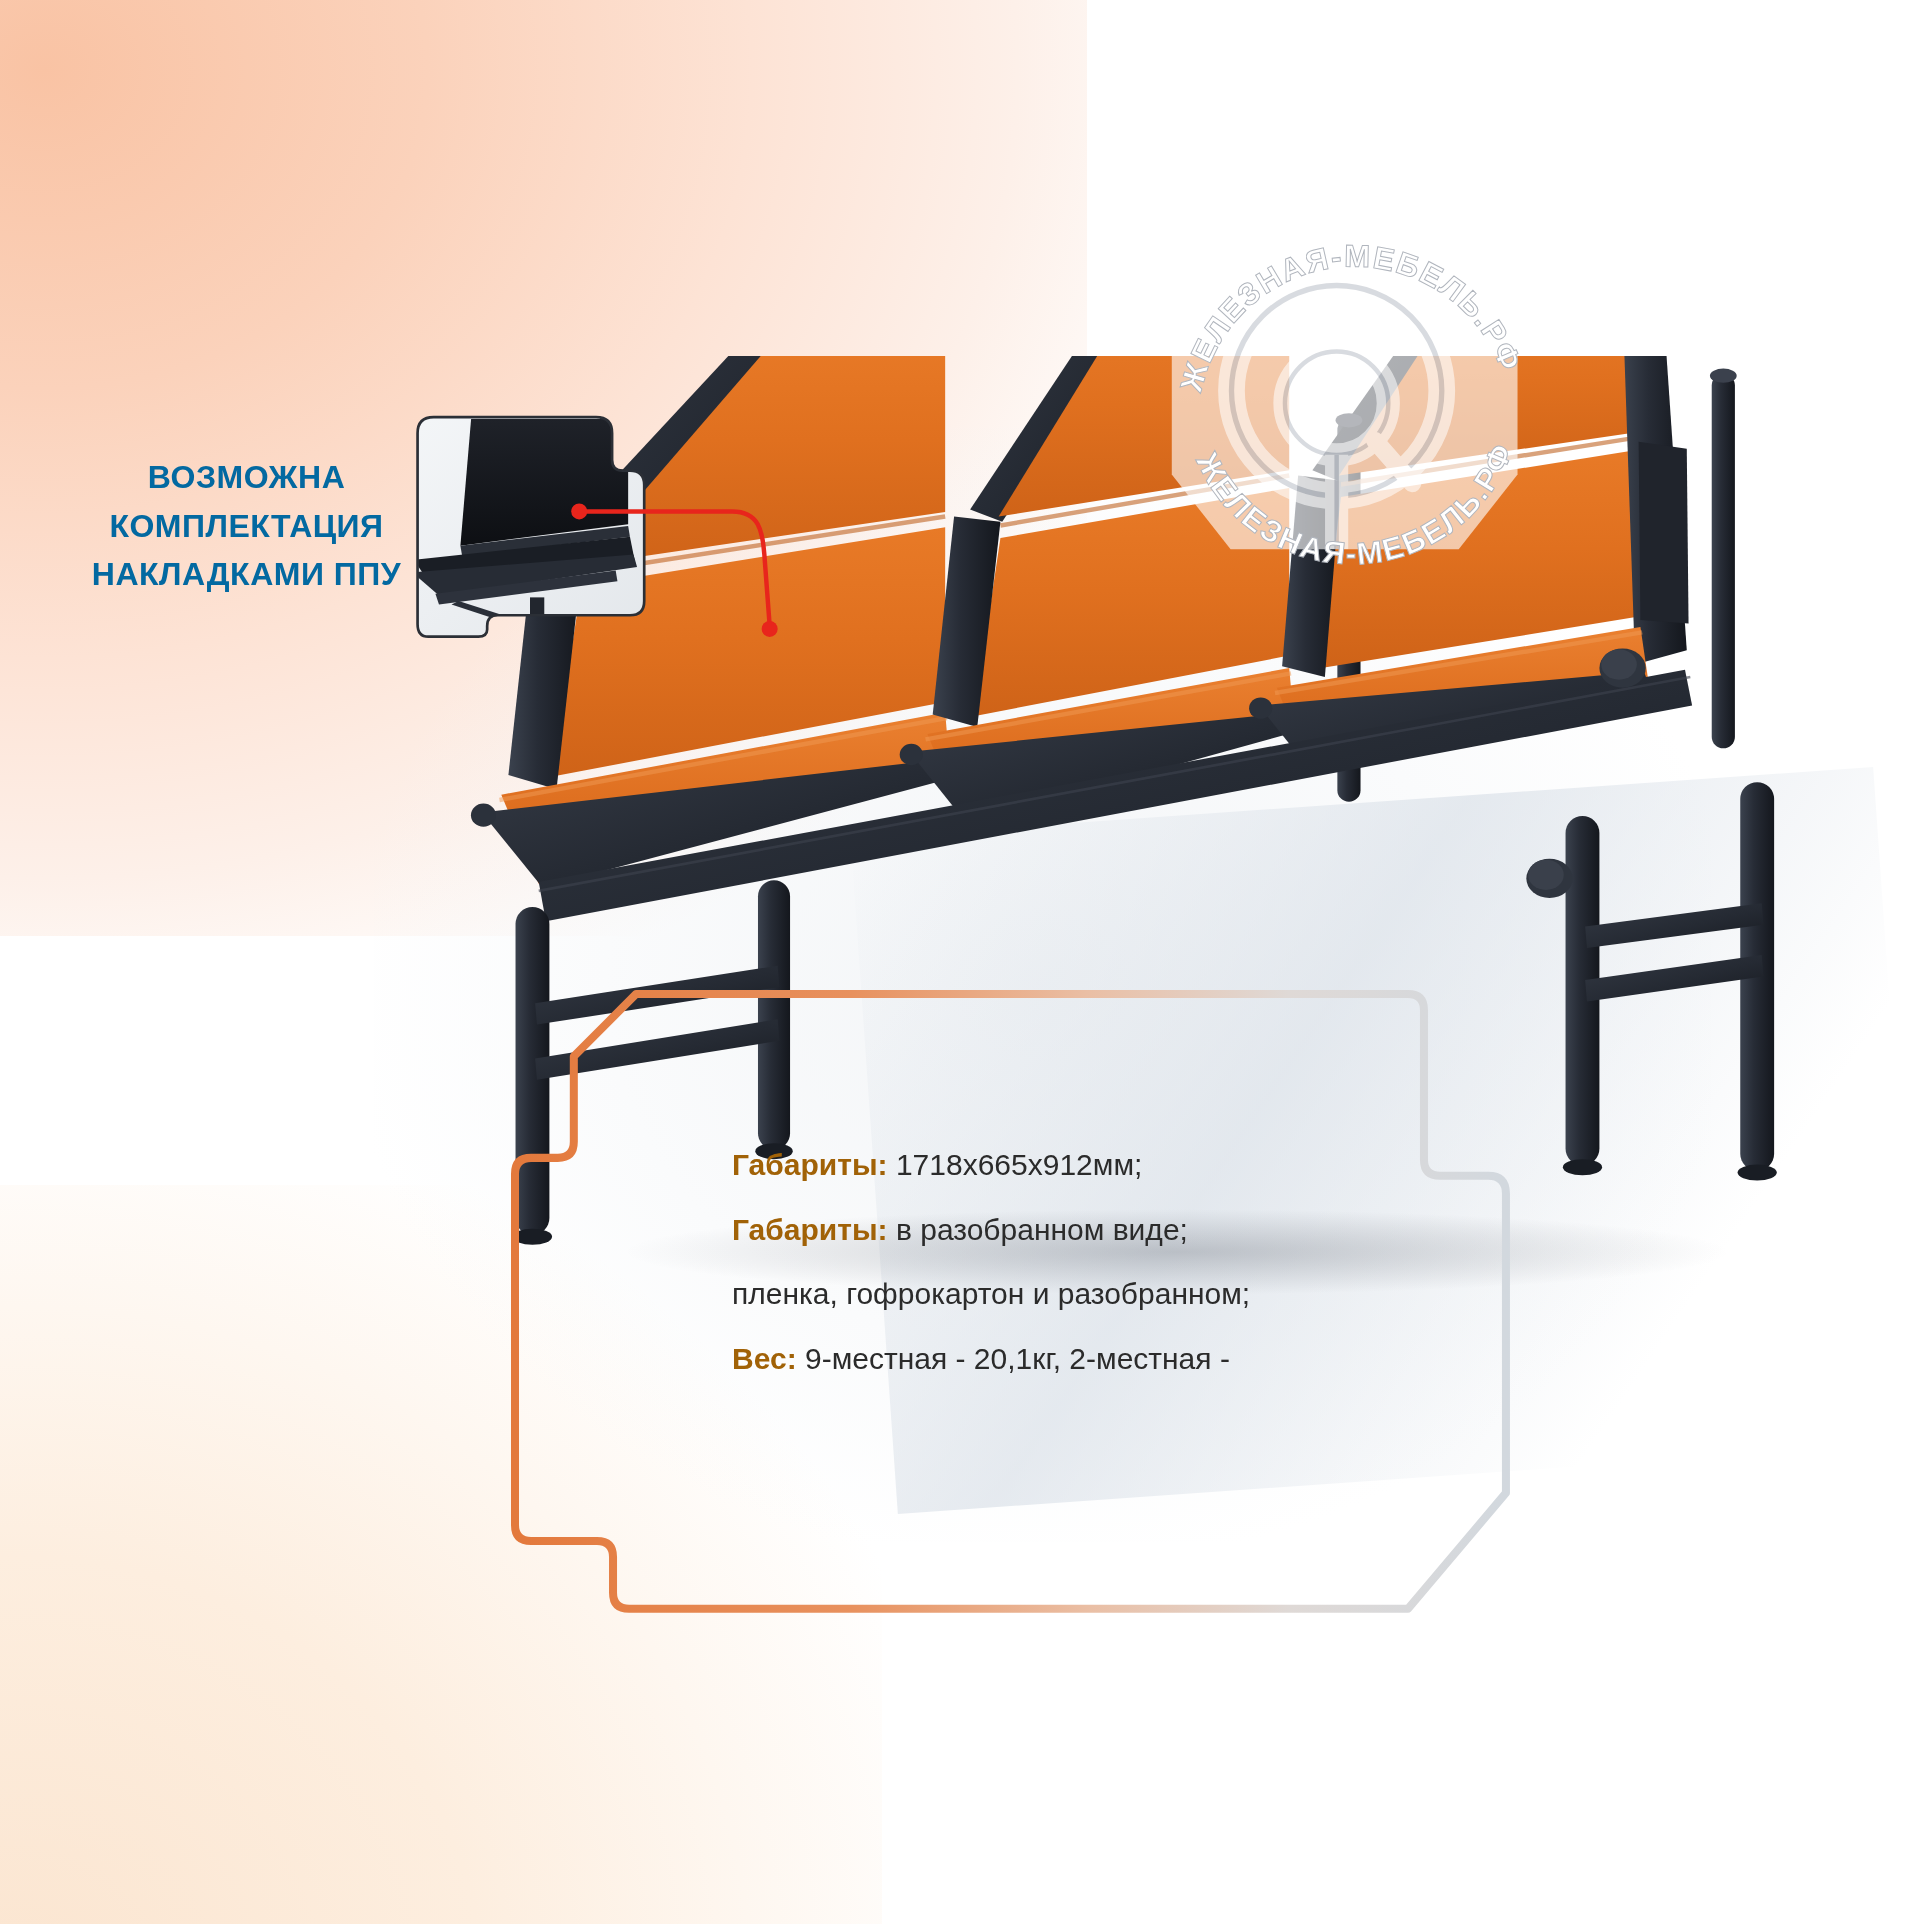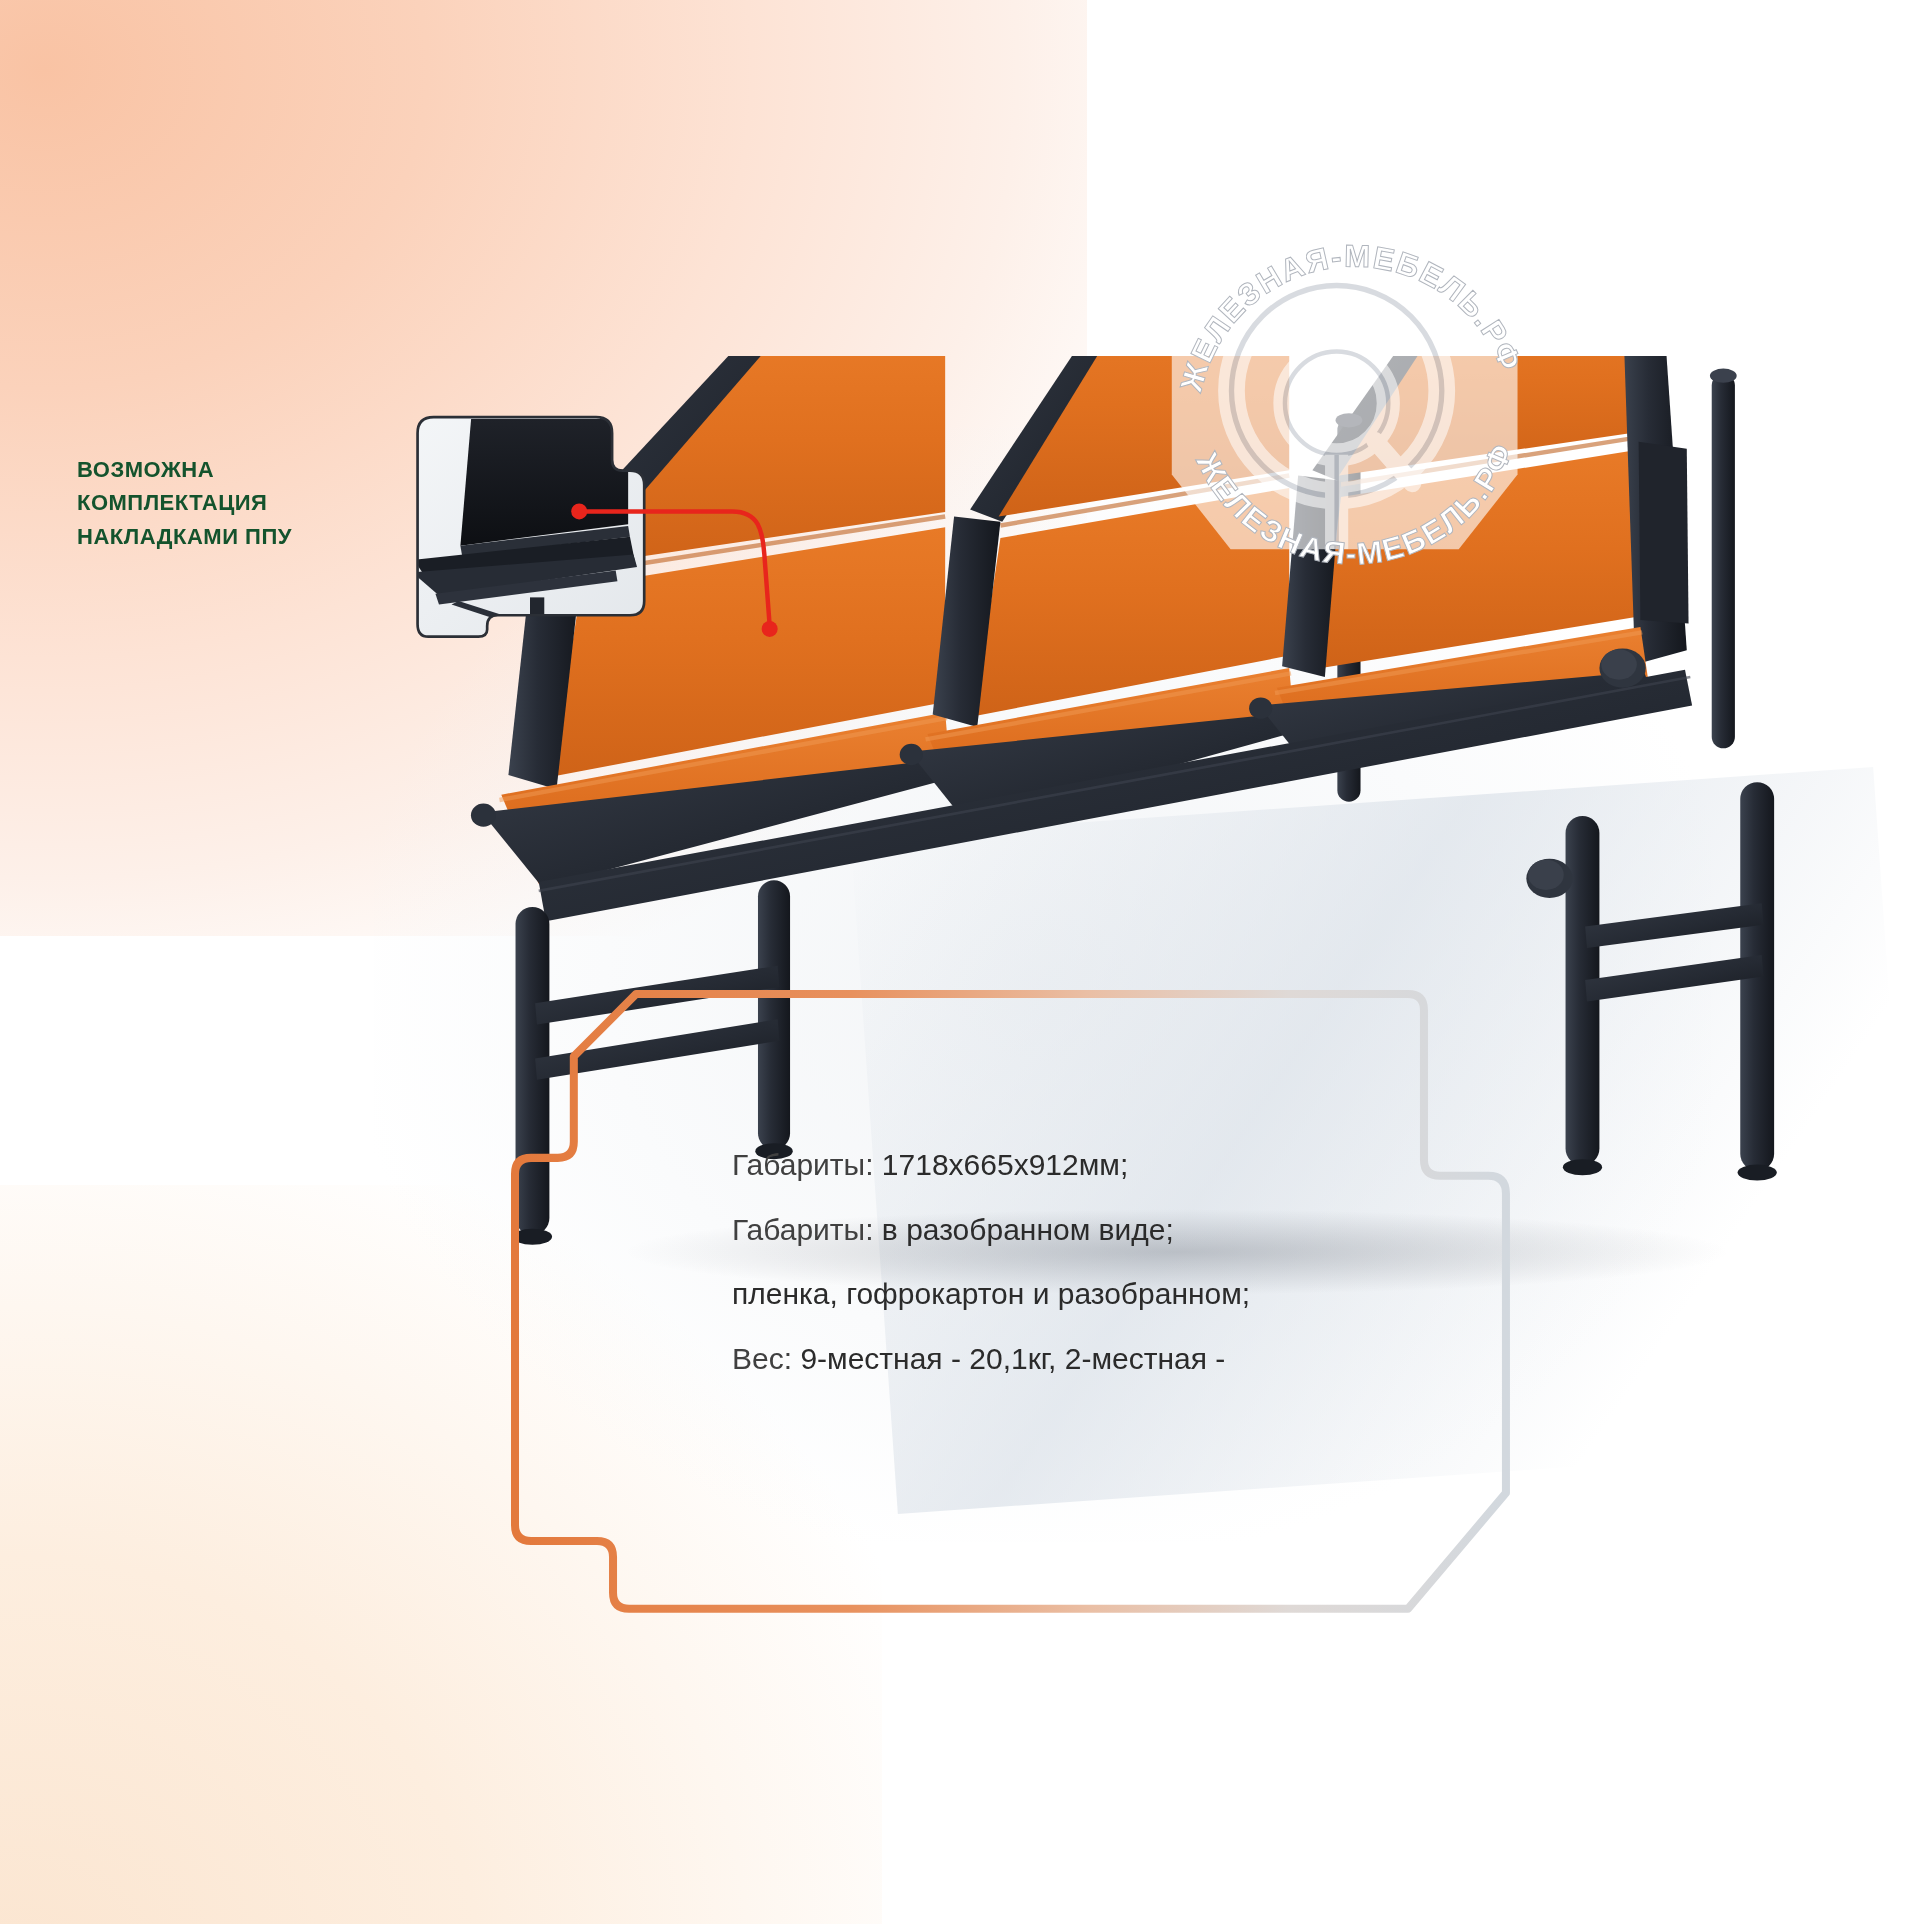--- a/index.html
+++ b/index.html
@@ -50,24 +50,24 @@
     background: linear-gradient(128deg, rgba(222,228,234,0.0) 0%, rgba(216,223,231,0.65) 40%, rgba(255,255,255,0) 78%);
     transform: rotate(-4deg);
   }
 
   
   .callout-label {
     position: absolute;
     left: 77px;
     top: 453px;
     width: 339px;
-    text-align: left;
-    color: #14532d;
+    text-align: center;
+    color: #0369a1;
     font-weight: bold;
-    font-size: 22px;
+    font-size: 32px;
     letter-spacing: 0.5px;
     line-height: 1.52;
     text-transform: uppercase;
   }
   .callout-label div { white-space: nowrap; }
 
   
   .inset {
     position: absolute;
     left: 405px;
@@ -124,21 +124,21 @@
   .spec-text {
     position: absolute;
     left: 732px;
     top: 1133px;
     width: 731px;
     color: #2b2b2b;
     font-size: 30px;
     line-height: 2.15;
   }
   .spec-text .row { display: block; }
-  .spec-text b { font-weight: normal; color: #404040; }
+  .spec-text b { font-weight: bold; color: #a16207; }
 </style>
 </head>
 <body>
 
 <div class="stage">
 
   <div class="bg-base"></div>
   <div class="bg-tl"></div>
   <div class="bg-bl"></div>
   <div class="bg-mid"></div>

